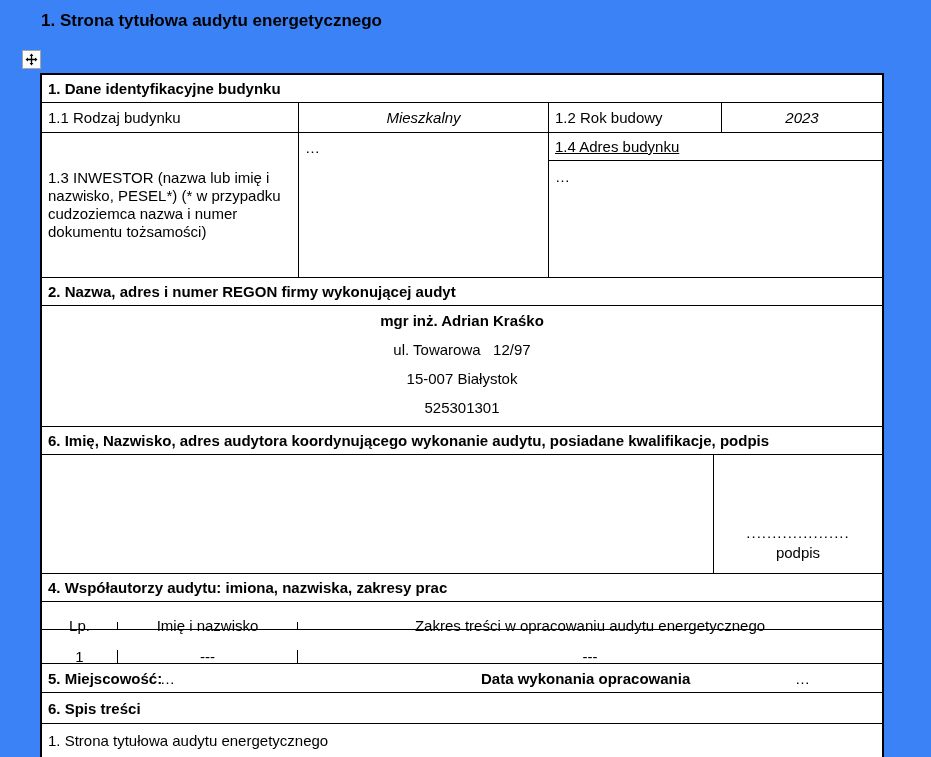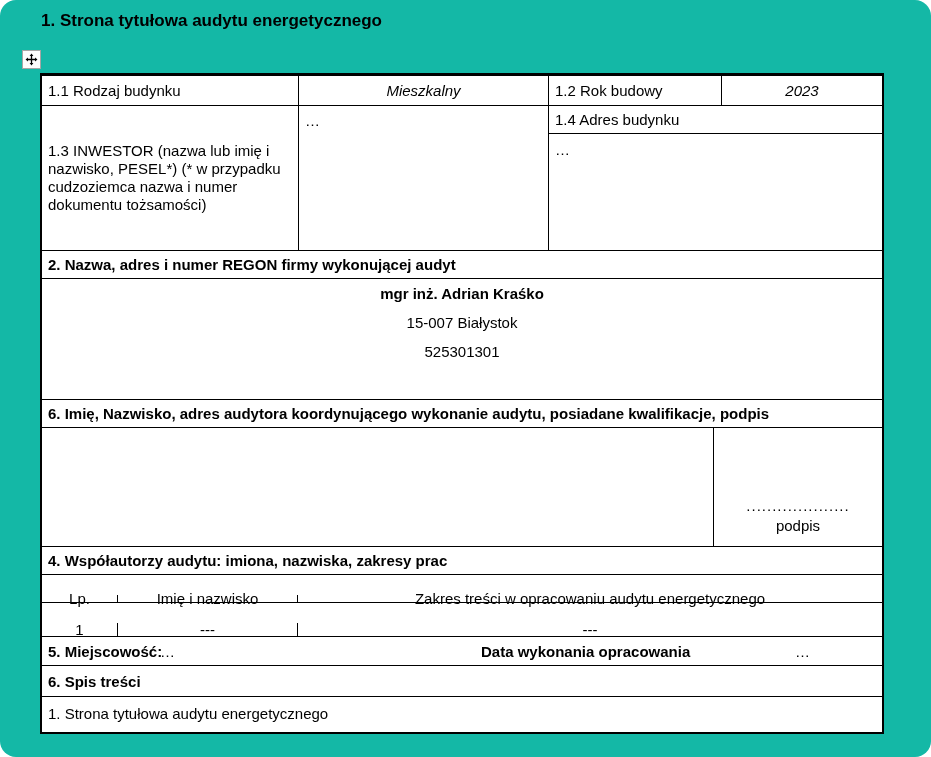--- a/index.html
+++ b/index.html
@@ -3,21 +3,21 @@
 <meta charset="utf-8">
 <style>
   * { margin: 0; padding: 0; box-sizing: border-box; }
   html, body {
     width: 931px; height: 757px;
     background: #ffffff;
     overflow: hidden;
     font-family: "Liberation Sans", sans-serif;
     color: #000000;
   }
-  .page { position: relative; width: 931px; height: 757px; background: #14b8a6; border-radius: 16px; }
+  .page { position: relative; width: 931px; height: 757px; background: #3b82f6; }
 
   .doc-title {
     position: absolute; left: 41px; top: 11px;
     font-size: 17px; font-weight: bold; color: #000;
   }
 
   .move-handle {
     position: absolute; left: 22px; top: 50px;
     width: 19px; height: 19px;
     background: #fdfdfd;
@@ -53,21 +53,21 @@
   .r-fields .cell { display: flex; align-items: center; padding: 0 6px; }
   .c-label-11 { width: 256px; }
   .c-val-11   { width: 250px; justify-content: center; font-style: italic; }
   .c-label-12 { width: 173px; }
   .c-val-12   { flex: 1; justify-content: center; font-style: italic; }
 
   .r-investor { height: 145px; }
   .c-label-13 { width: 256px; display: flex; align-items: center; padding: 4px 6px; line-height: 18px; }
   .c-val-13   { width: 250px; padding: 6px 6px; }
   .c-right-14 { flex: 1; display: flex; flex-direction: column; }
-  .sub-14-label { height: 28px; border-bottom: 1.5px solid #000; display: flex; align-items: center; padding: 0 6px; }
+  .sub-14-label { height: 28px; border-bottom: 1.5px solid #000; display: flex; align-items: center; padding: 0 6px; text-decoration: underline; }
   .sub-14-value { flex: 1; padding: 7px 6px; }
 
   
   .r-firm { height: 121px; display: block; text-align: center; }
   .r-firm div { line-height: 29px; white-space: pre; }
   .firm-name { font-weight: bold; }
 
   
   .r-sign { height: 119px; }
   .c-sign-empty { flex: 1; }
@@ -103,40 +103,42 @@
   <div class="doc-title">1. Strona tytułowa audytu energetycznego</div>
 
   <div class="move-handle" title="">
     <svg width="13" height="13" viewBox="0 0 24 24">
       <path d="M12 1 L15.5 5.5 H13.2 V10.8 H18.5 V8.5 L23 12 L18.5 15.5 V13.2 H13.2 V18.5 H15.5 L12 23 L8.5 18.5 H10.8 V13.2 H5.5 V15.5 L1 12 L5.5 8.5 V10.8 H10.8 V5.5 H8.5 Z" fill="#000"></path>
     </svg>
   </div>
 
   <div class="audit-table">
 
+    <div class="row first sec-header">1. Dane identyfikacyjne budynku</div>
 
     <div class="row r-fields">
       <div class="cell first c-label-11">1.1 Rodzaj budynku</div>
       <div class="cell c-val-11">Mieszkalny</div>
       <div class="cell c-label-12">1.2 Rok budowy</div>
       <div class="cell c-val-12">2023</div>
     </div>
 
     <div class="row r-investor">
       <div class="cell first c-label-13">1.3 INWESTOR (nazwa lub imię i nazwisko, PESEL*) (* w przypadku cudzoziemca nazwa i numer dokumentu tożsamości)</div>
       <div class="cell c-val-13">…</div>
       <div class="cell c-right-14">
         <div class="sub-14-label">1.4 Adres budynku</div>
         <div class="sub-14-value">…</div>
       </div>
     </div>
 
     <div class="row sec-header h28">2. Nazwa, adres i numer REGON firmy wykonującej audyt</div>
     <div class="row r-firm">
       <div class="firm-name">mgr inż. Adrian Kraśko</div>
+      <div>ul. Towarowa   12/97</div>
       <div>15-007 Białystok</div>
       <div>525301301</div>
     </div>
 
     <div class="row sec-header h28">6. Imię, Nazwisko, adres audytora koordynującego wykonanie audytu, posiadane kwalifikacje, podpis</div>
     <div class="row r-sign">
       <div class="cell first c-sign-empty"></div>
       <div class="cell c-sign">
         <div class="sign-dots">....................</div>
         <div class="sign-label">podpis</div>

